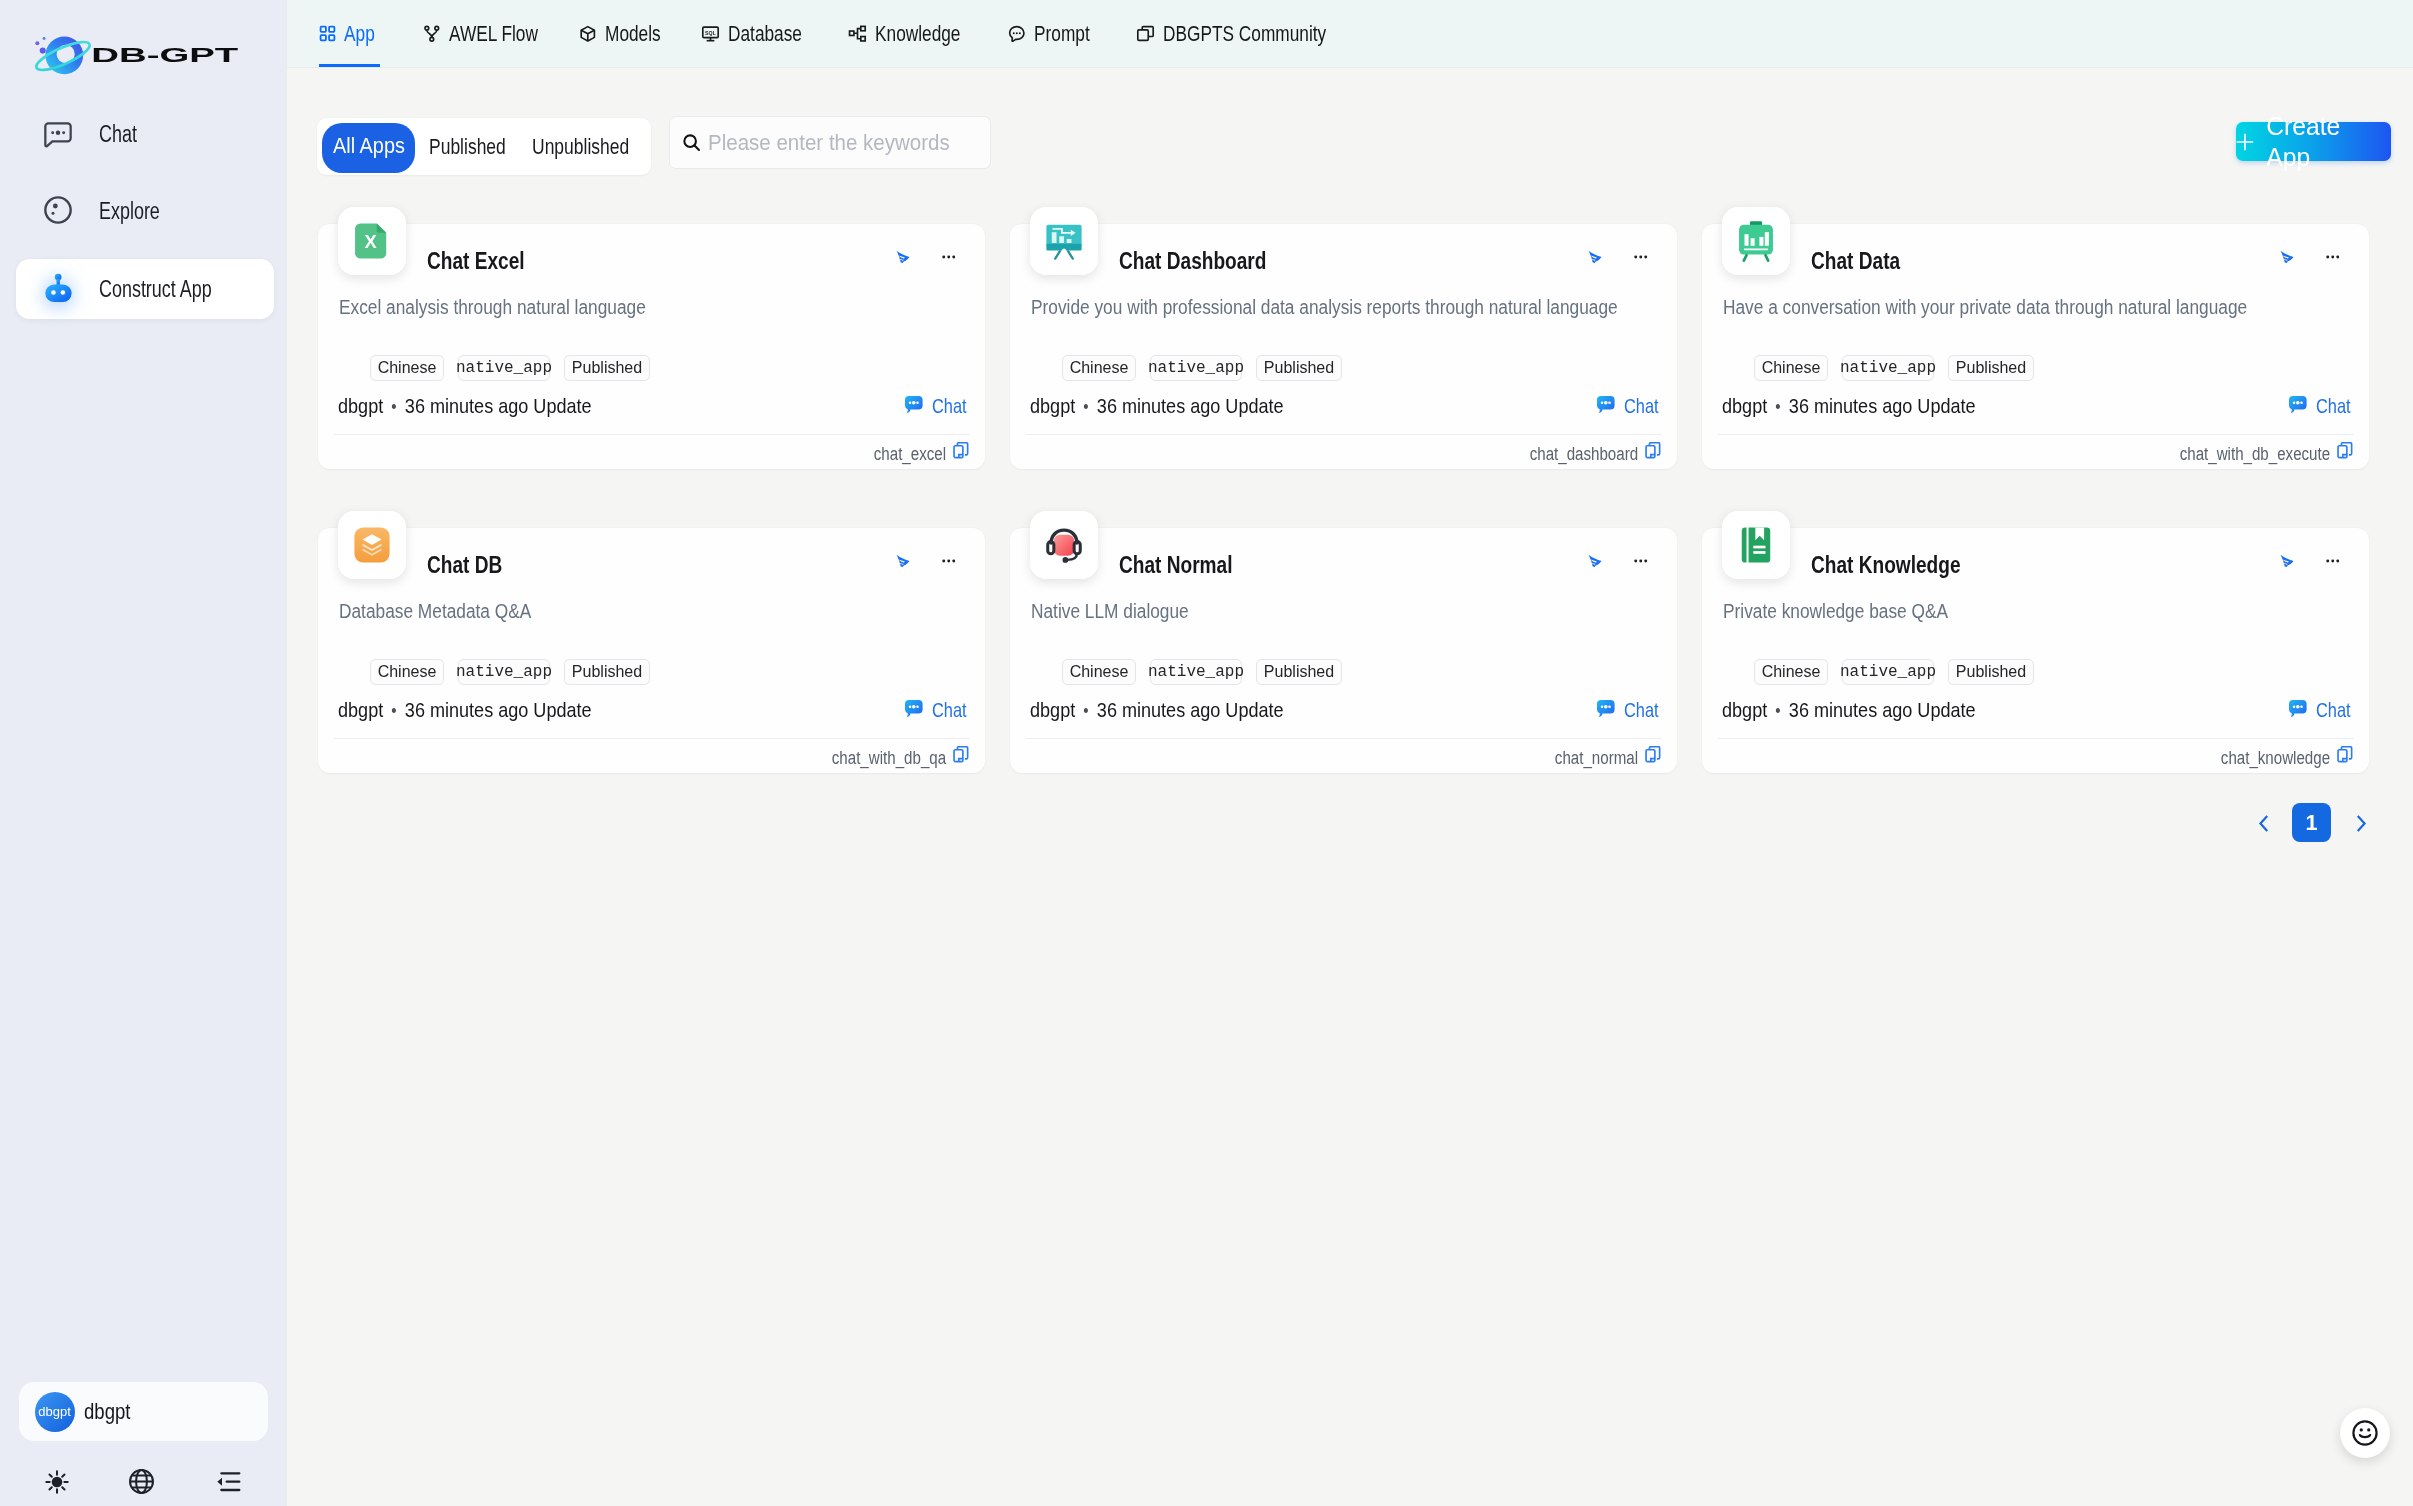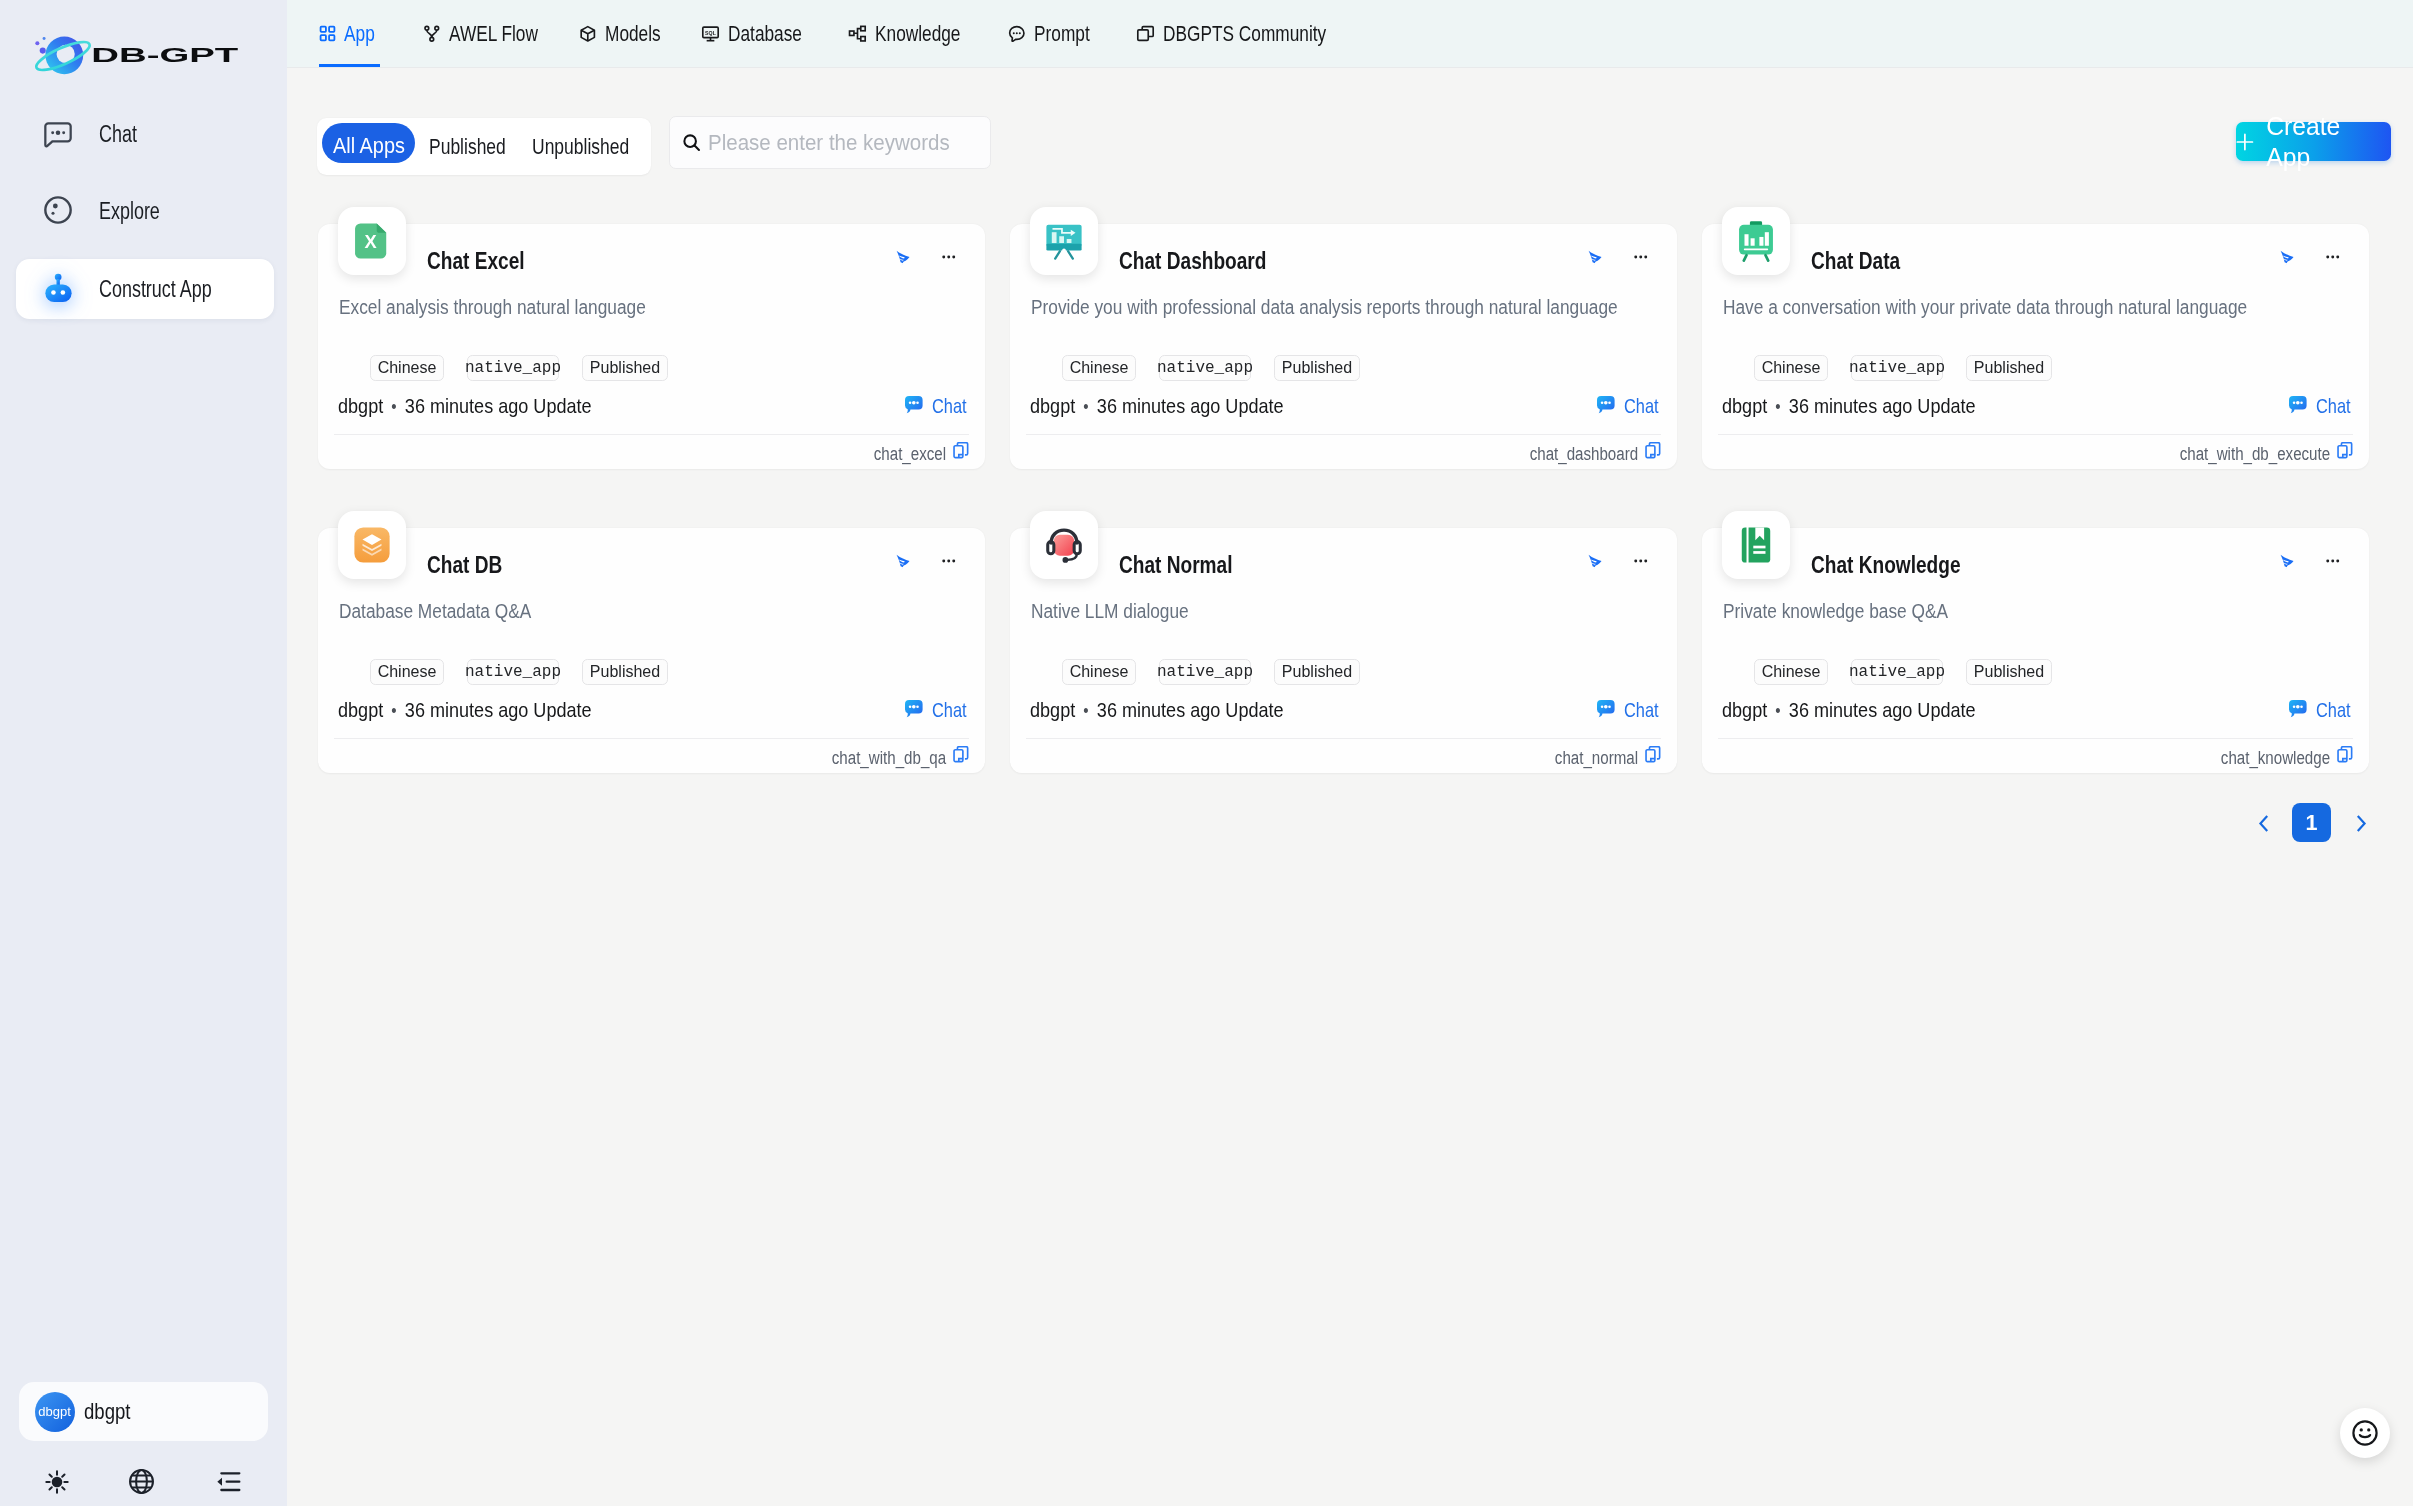--- a/index.html
+++ b/index.html
@@ -14,34 +14,34 @@
   #userchip .av { position:absolute; left:15.5px; top:9.5px; width:40px; height:40px; border-radius:50%; background:linear-gradient(135deg,#3d96f2,#1160dd); color:#fff; font-size:13px; text-align:center; line-height:40px; }
   #userchip .nm { position:absolute; left:65px; top:50%; transform:translateY(-50%) scaleX(0.86); transform-origin:0 50%; font-size:21.6px; color:#15171c; }
   
   #header { position:absolute; left:287px; top:0; width:2126px; height:68px; background:#eef5f5; border-bottom:0.7px solid #e8eaeb; }
   .nav { position:absolute; top:0; height:67px; display:flex; align-items:center; gap:8px; }
   .nav .t { font-size:21.6px; color:#17181a; white-space:nowrap; transform:scaleX(0.8); transform-origin:0 50%; }
   .nav.on .t { color:#0a6cff; }
   #underline { position:absolute; left:32px; bottom:0; width:61px; height:2.7px; background:#0a6cff; }
   
   #seg { position:absolute; left:317px; top:118px; width:334px; height:57px; background:#fff; border-radius:9.5px; box-shadow:0 0.7px 2px rgba(0,0,0,0.05); }
-  #segblue { position:absolute; left:5.4px; top:5.4px; width:93px; height:40px; background:#1b61e4; border-radius:20px; color:#fff; font-size:21.6px; text-align:center; }
+  #segblue { position:absolute; left:5.4px; top:5.4px; width:93px; height:50px; background:#1b61e4; border-radius:20px; color:#fff; font-size:21.6px; text-align:center; }
   #segblue span { display:inline-block; line-height:46px; transform:scaleX(0.92); }
   .segtxt { position:absolute; top:0; height:57px; line-height:57px; font-size:21.6px; color:#1a1c20; transform-origin:0 50%; transform:scaleX(0.81); white-space:nowrap; }
   #search { position:absolute; left:669px; top:116px; width:322px; height:53px; background:#fcfcfd; border:1.4px solid #eaeaec; border-radius:6.8px; }
   #search .ph { position:absolute; left:38px; top:50%; transform:translateY(-50%) scaleX(0.95); transform-origin:0 50%; font-size:21.6px; color:#b4b8bf; white-space:nowrap; }
   #createbtn { position:absolute; left:2236px; top:122px; width:155px; height:39px; border-radius:6.8px; background:linear-gradient(90deg,#00d5e2 0%,#0ba0ea 50%,#1e55f2 100%); color:#fff; display:flex; align-items:center; justify-content:center; gap:8.8px; font-size:26px; box-shadow:0 2px 5.4px rgba(20,120,220,0.25); }
   
   .card { position:absolute; width:667px; height:245px; background:#fefefe; border-radius:12px; box-shadow:0 0.7px 2px rgba(0,0,0,0.05); }
   .tile { position:absolute; left:20px; top:-17px; width:68px; height:68px; background:#fff; border-radius:16px; box-shadow:0 3.4px 10.8px rgba(0,0,0,0.10); display:flex; align-items:center; justify-content:center; }
   .ttl { position:absolute; left:109px; top:24px; font-size:23px; font-weight:bold; color:#17181b; white-space:nowrap; transform:scaleX(0.83); transform-origin:0 50%; }
   .wing { position:absolute; left:578px; top:26px; }
   .dots { position:absolute; left:624px; top:31px; }
   .desc { position:absolute; left:21px; top:72px; font-size:20px; color:#67717f; white-space:nowrap; transform:scaleX(0.865); transform-origin:0 50%; }
-  .tags { position:absolute; left:20px; top:131px; display:flex; gap:23px;padding-left:32px; }
+  .tags { position:absolute; left:20px; top:131px; display:flex; gap:14px;padding-left:32px; }
   .tag { height:26px; border:1px solid #e5e5e7; background:#fcfcfc; border-radius:5.4px; font-size:16px; color:#232528; display:flex; align-items:center; justify-content:center; }
   .t1 { width:74px; } .t2 { width:92px;font-family:Liberation Mono, monospace; } .t3 { width:86px; }
   .meta { position:absolute; left:20px; top:170px; font-size:21px; color:#17181a; white-space:nowrap; transform:scaleX(0.86); transform-origin:0 50%; }
   .meta .dot { color:#4a4e55; padding:0 9.5px; font-size:17.6px; }
   .chatlink { position:absolute; left:614px; top:170px; font-size:21px; color:#2270e8; transform:scaleX(0.78); transform-origin:0 50%; }
   .cbubble { position:absolute; left:587px; top:172px; }
   .divider { position:absolute; left:16px; right:16px; top:210px; height:1px; background:#ededef; }
   .foot { position:absolute; right:39px; top:220px; font-size:18px; color:#5b626e; white-space:nowrap; transform:scaleX(0.84); transform-origin:100% 50%; }
   .copyic { position:absolute; left:634px; top:218px; }
   

